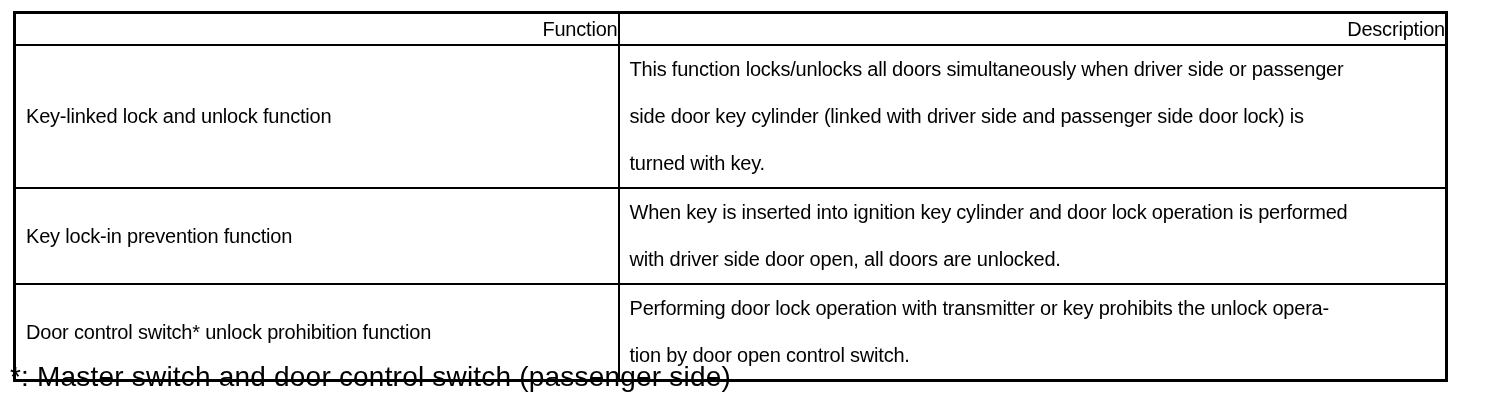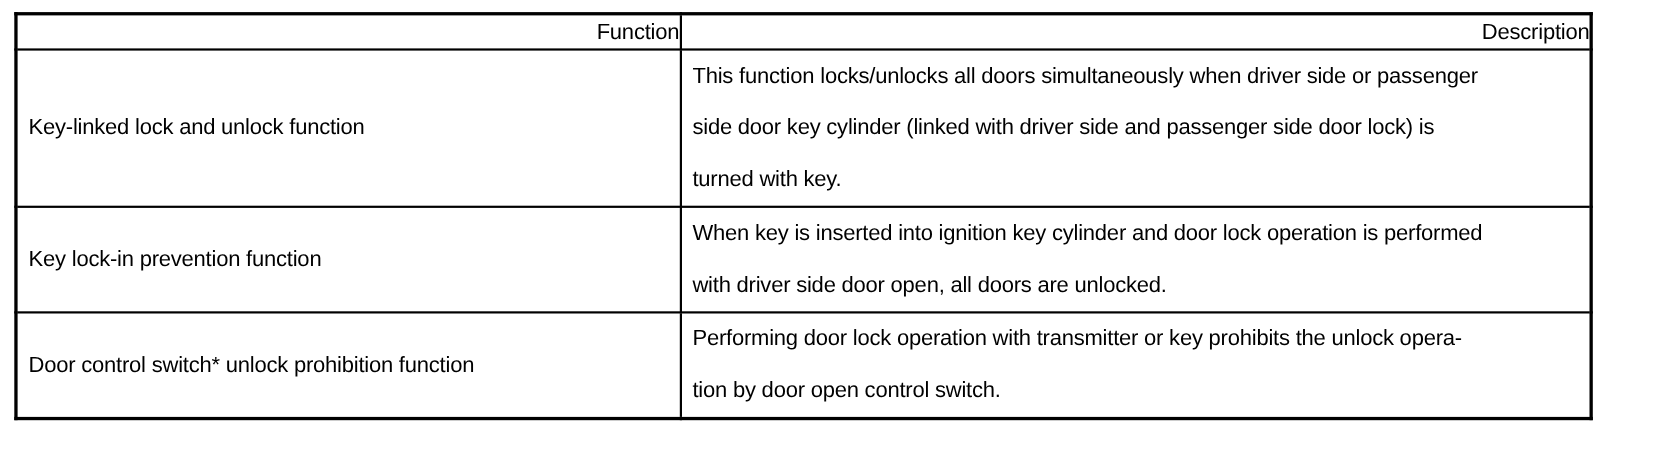--- a/index.html
+++ b/index.html
@@ -97,14 +97,15 @@
 with driver side door open, all doors are unlocked.</td>
       </tr>
       <tr class="row-3">
         <td class="func-cell">Door control switch* unlock prohibition function</td>
         <td class="desc-cell">Performing door lock operation with transmitter or key prohibits the unlock opera-
 tion by door open control switch.</td>
       </tr>
     </tbody>
   </table>
 
+  <div class="footnote">*: Master switch and door control switch (passenger side)</div>
 
 </div>
 
 </body></html>

